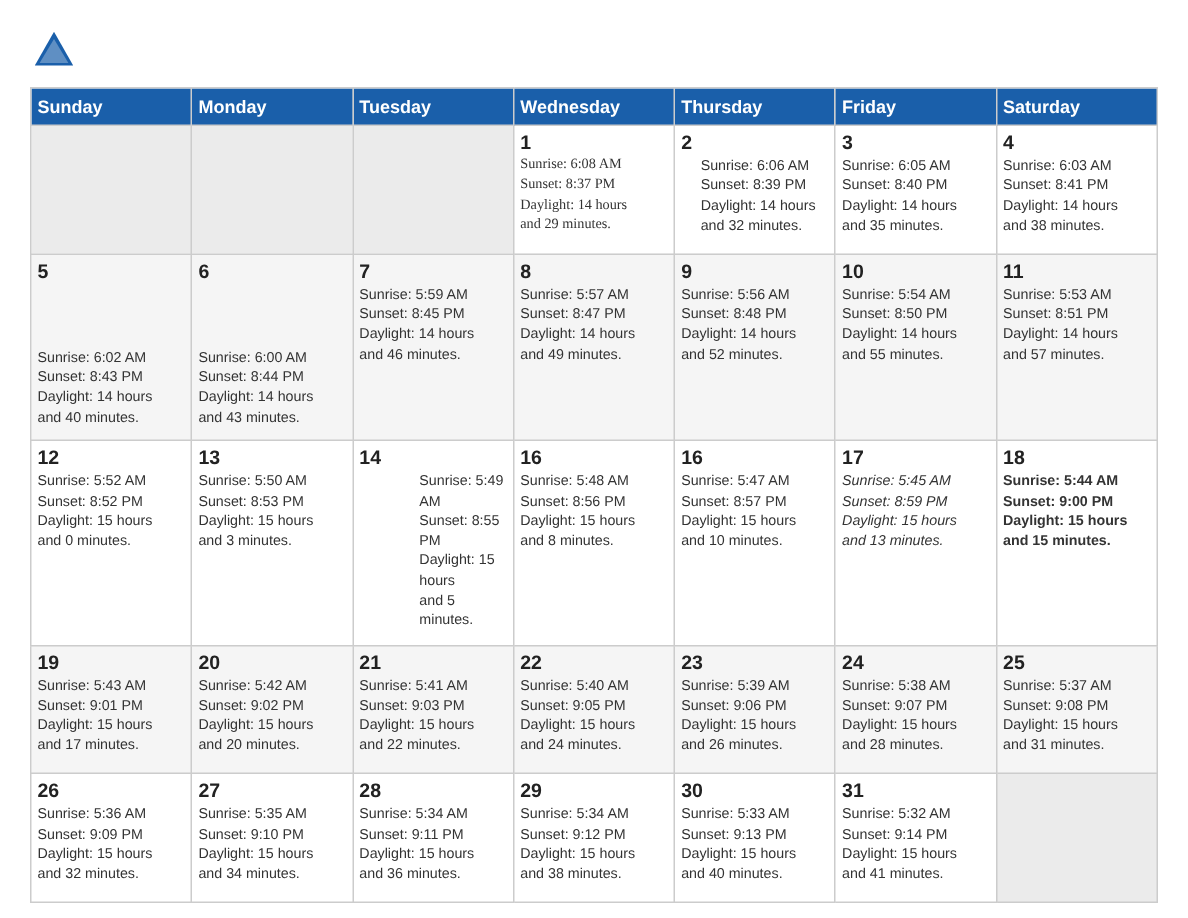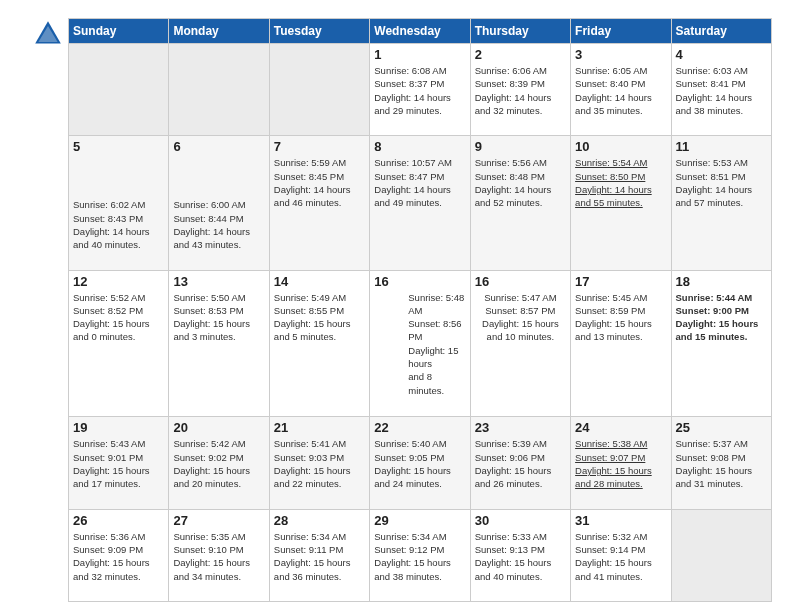--- a/index.html
+++ b/index.html
@@ -6,22 +6,23 @@
     body {
       font-family: Arial, sans-serif;
       background: #fff;
       width: 792px;
       height: 612px;
       overflow: hidden;
     }
     .page {
       width: 792px;
       height: 612px;
-      padding: 18px 20px 10px 32px;
+      padding: 18px 20px 10px 20px;
       display: flex;
+      flex-direction: column;
     }
     .header {
       display: flex;
       justify-content: space-between;
       align-items: flex-start;
       margin-bottom: 8px;
     }
     .logo {
       display: flex;
       align-items: center;
@@ -143,28 +144,28 @@
           <th>Saturday</th>
         </tr>
     </thead>
     <tbody id="cal-body">
     <tr class="row-odd">
           <td class="empty-cell"></td>
           <td class="empty-cell"></td>
           <td class="empty-cell"></td>
           <td>
             <span class="day-num">1</span>
-            <div class="day-info" style="white-space: pre-line;">Sunrise: 6:08 AM
+            <div class="day-info" style="white-space: pre-line; font-family: Liberation Serif, serif;">Sunrise: 6:08 AM
 Sunset: 8:37 PM
 Daylight: 14 hours
 and 29 minutes.</div>
           </td>
           <td>
             <span class="day-num">2</span>
-            <div class="day-info" style="white-space: pre-line;">Sunrise: 6:06 AM
+            <div class="day-info" style="white-space: pre-line; margin-left: 13px;">Sunrise: 6:06 AM
 Sunset: 8:39 PM
 Daylight: 14 hours
 and 32 minutes.</div>
           </td>
           <td>
             <span class="day-num">3</span>
             <div class="day-info" style="white-space: pre-line;">Sunrise: 6:05 AM
 Sunset: 8:40 PM
 Daylight: 14 hours
 and 35 minutes.</div>
@@ -194,35 +195,35 @@
           </td>
           <td>
             <span class="day-num">7</span>
             <div class="day-info" style="white-space: pre-line;">Sunrise: 5:59 AM
 Sunset: 8:45 PM
 Daylight: 14 hours
 and 46 minutes.</div>
           </td>
           <td>
             <span class="day-num">8</span>
-            <div class="day-info" style="white-space: pre-line;">Sunrise: 10:57 AM
+            <div class="day-info" style="white-space: pre-line;">Sunrise: 5:57 AM
 Sunset: 8:47 PM
 Daylight: 14 hours
 and 49 minutes.</div>
           </td>
           <td>
             <span class="day-num">9</span>
             <div class="day-info" style="white-space: pre-line;">Sunrise: 5:56 AM
 Sunset: 8:48 PM
 Daylight: 14 hours
 and 52 minutes.</div>
           </td>
           <td>
             <span class="day-num">10</span>
-            <div class="day-info" style="white-space: pre-line; text-decoration: underline;">Sunrise: 5:54 AM
+            <div class="day-info" style="white-space: pre-line;">Sunrise: 5:54 AM
 Sunset: 8:50 PM
 Daylight: 14 hours
 and 55 minutes.</div>
           </td>
           <td>
             <span class="day-num">11</span>
             <div class="day-info" style="white-space: pre-line;">Sunrise: 5:53 AM
 Sunset: 8:51 PM
 Daylight: 14 hours
 and 57 minutes.</div>
@@ -238,42 +239,42 @@
           </td>
           <td>
             <span class="day-num">13</span>
             <div class="day-info" style="white-space: pre-line;">Sunrise: 5:50 AM
 Sunset: 8:53 PM
 Daylight: 15 hours
 and 3 minutes.</div>
           </td>
           <td>
             <span class="day-num">14</span>
-            <div class="day-info" style="white-space: pre-line;">Sunrise: 5:49 AM
+            <div class="day-info" style="white-space: pre-line; margin-left: 40px;">Sunrise: 5:49 AM
 Sunset: 8:55 PM
 Daylight: 15 hours
 and 5 minutes.</div>
           </td>
           <td>
             <span class="day-num">16</span>
-            <div class="day-info" style="white-space: pre-line; margin-left: 34px;">Sunrise: 5:48 AM
+            <div class="day-info" style="white-space: pre-line;">Sunrise: 5:48 AM
 Sunset: 8:56 PM
 Daylight: 15 hours
 and 8 minutes.</div>
           </td>
           <td>
             <span class="day-num">16</span>
-            <div class="day-info" style="white-space: pre-line; text-align: center;">Sunrise: 5:47 AM
+            <div class="day-info" style="white-space: pre-line;">Sunrise: 5:47 AM
 Sunset: 8:57 PM
 Daylight: 15 hours
 and 10 minutes.</div>
           </td>
           <td>
             <span class="day-num">17</span>
-            <div class="day-info" style="white-space: pre-line;">Sunrise: 5:45 AM
+            <div class="day-info" style="white-space: pre-line; font-style: italic;">Sunrise: 5:45 AM
 Sunset: 8:59 PM
 Daylight: 15 hours
 and 13 minutes.</div>
           </td>
           <td>
             <span class="day-num">18</span>
             <div class="day-info" style="white-space: pre-line; font-weight: bold;">Sunrise: 5:44 AM
 Sunset: 9:00 PM
 Daylight: 15 hours
 and 15 minutes.</div>
@@ -310,21 +311,21 @@
           </td>
           <td>
             <span class="day-num">23</span>
             <div class="day-info" style="white-space: pre-line;">Sunrise: 5:39 AM
 Sunset: 9:06 PM
 Daylight: 15 hours
 and 26 minutes.</div>
           </td>
           <td>
             <span class="day-num">24</span>
-            <div class="day-info" style="white-space: pre-line; text-decoration: underline;">Sunrise: 5:38 AM
+            <div class="day-info" style="white-space: pre-line;">Sunrise: 5:38 AM
 Sunset: 9:07 PM
 Daylight: 15 hours
 and 28 minutes.</div>
           </td>
           <td>
             <span class="day-num">25</span>
             <div class="day-info" style="white-space: pre-line;">Sunrise: 5:37 AM
 Sunset: 9:08 PM
 Daylight: 15 hours
 and 31 minutes.</div>

